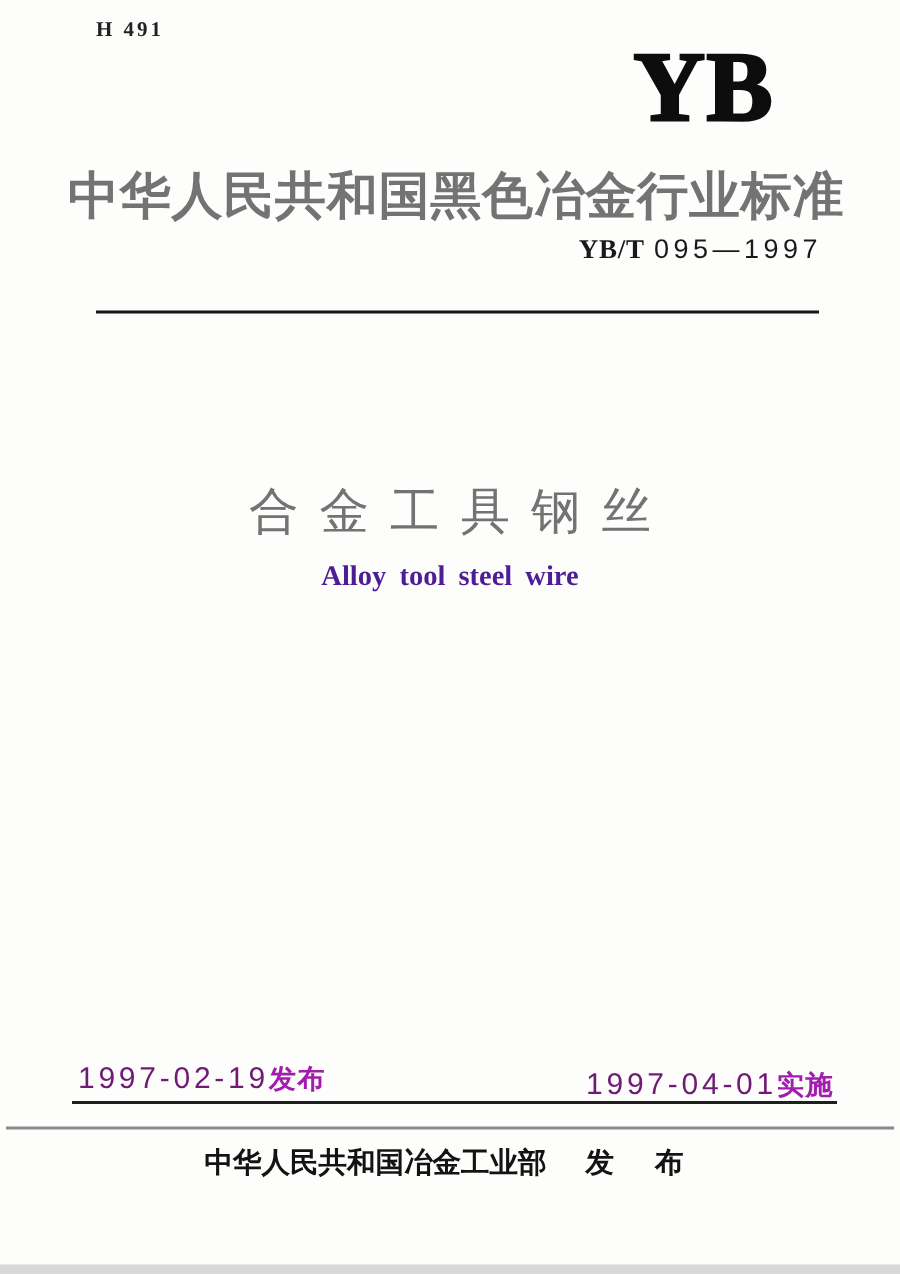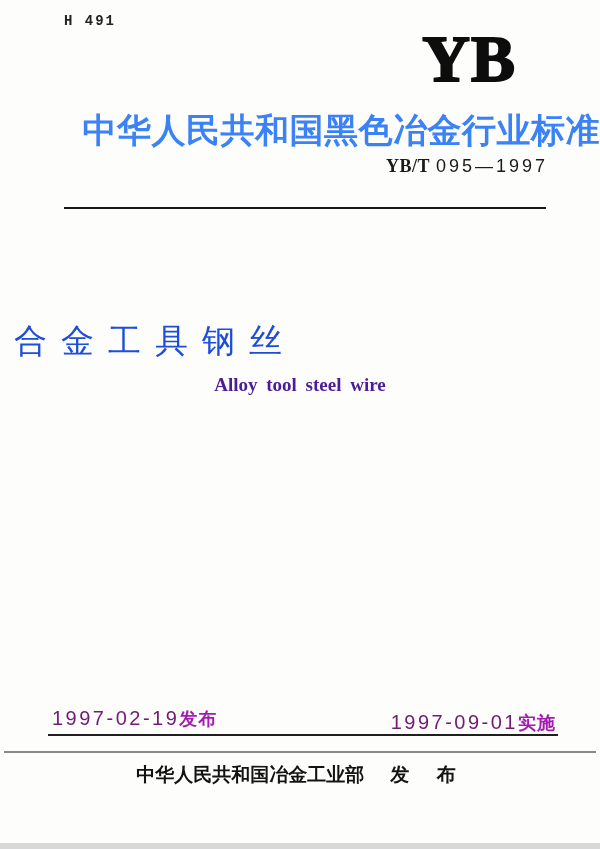--- a/index.html
+++ b/index.html
@@ -8,56 +8,57 @@
     width:600px;height:849px;
     margin:0 auto;
     background:#fdfdfc;
     overflow:hidden;
     font-family:"Liberation Sans",sans-serif;
     color:#161616;
   }
   
   .doc-code{
     position:absolute;left:64px;top:13px;
-    font-family:Liberation Mono, monospace;
+    font-family:Liberation Serif, serif;
     font-weight:bold;font-size:14px;letter-spacing:2px;color:#222;
   }
   
   .logo{
     position:absolute;top:26px;right:84px;
     font-family:Liberation Serif, serif;
     font-weight:900;font-size:66px;line-height:1;
     letter-spacing:1px;color:#0d0d0d;
     -webkit-text-stroke:2px #0d0d0d;
   }
   
   .header-title{
     position:absolute;left:0;top:108px;width:600px;
-    text-align:right;
-    font-size:34px;font-weight:bold;letter-spacing:0.5px;color:#3b82f6;
+    text-align:center;
+    font-size:34px;font-weight:bold;letter-spacing:0.5px;color:#737373;
     padding-left:8px;box-sizing:border-box;
   }
   
   .std-code{
     position:absolute;top:156px;right:52px;
     font-size:18px;white-space:nowrap;color:#1a1a1a;
   }
   .std-prefix{
     font-family:"Liberation Serif",serif;font-weight:bold;letter-spacing:0.5px;
   }
   .std-number{
     font-family:"Liberation Sans",sans-serif;letter-spacing:3px;margin-left:6px;
   }
   .rule{position:absolute;background:#161616;}
   .rule-top{left:64px;width:482px;top:207px;height:2px;}
   
   .title-cn{
     position:absolute;left:0;top:319px;width:600px;
+    text-align:center;
     font-size:33px;font-weight:500;letter-spacing:14px;padding-left:14px;
-    box-sizing:border-box;color:#1d4ed8;
+    box-sizing:border-box;color:#737373;
   }
   .title-en{
     position:absolute;left:0;top:374px;width:600px;
     text-align:center;
     font-family:"Liberation Serif",serif;
     font-weight:bold;font-size:19px;word-spacing:4px;color:#4c1d95;
   }
   
   .date-issue,.date-impl{
     position:absolute;top:707px;white-space:nowrap;
@@ -103,21 +104,21 @@
 
   <div class="title-cn">合金工具钢丝</div>
 
   <div class="title-en">Alloy tool steel wire</div>
 
   <div class="date-issue">
     <span class="date-digits">1997-02-19</span><span class="date-label">发布</span>
   </div>
 
   <div class="date-impl">
-    <span class="date-digits">1997-09-01</span><span class="date-label">实施</span>
+    <span class="date-digits">1997-04-01</span><span class="date-label">实施</span>
   </div>
 
   <div class="rule rule-dates"></div>
   <div class="rule rule-footer"></div>
 
   <div class="publisher">
     <span>中华人民共和国冶金工业部</span><span class="pub-label">发 布</span>
   </div>
 
   <div class="bottom-band"></div>

